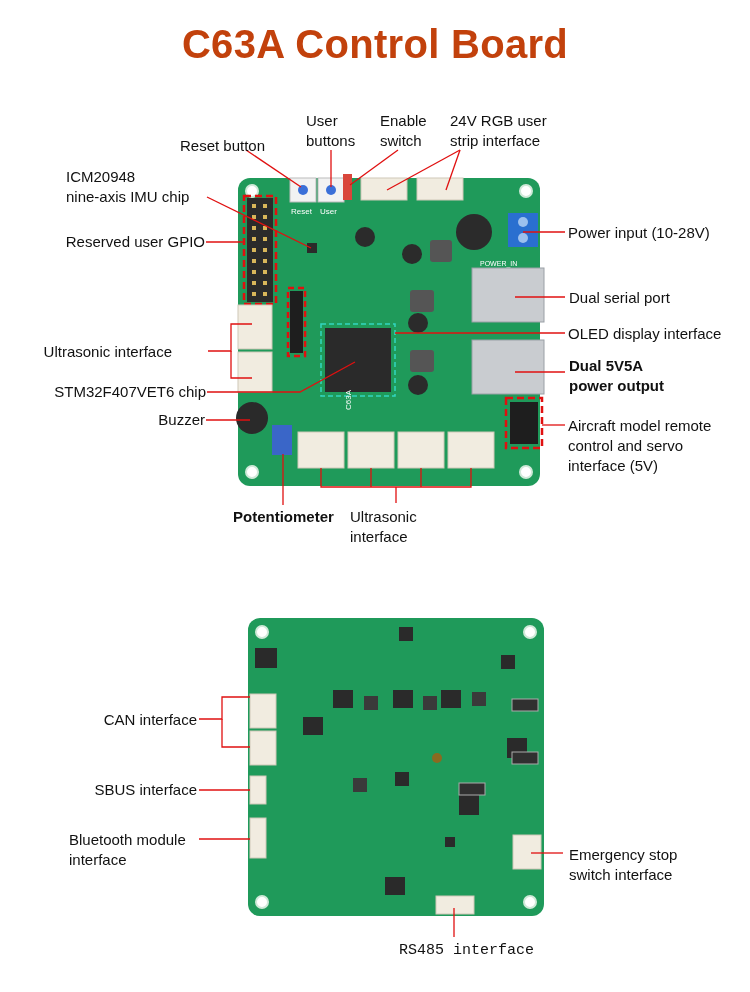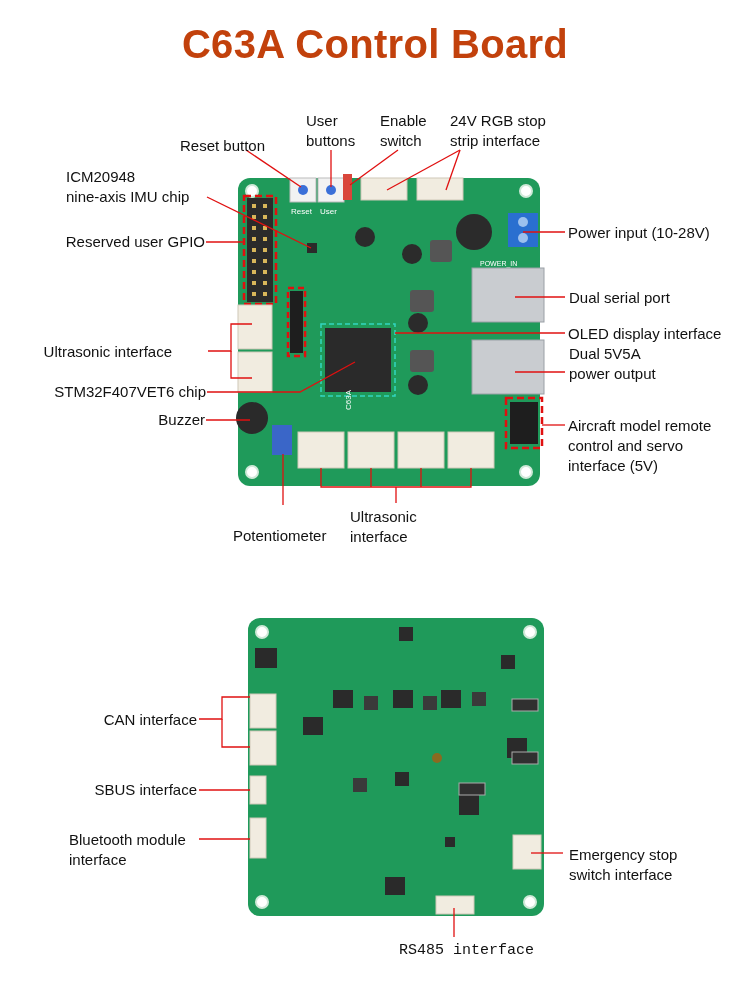--- a/index.html
+++ b/index.html
@@ -184,40 +184,40 @@
 <div class="lbl" style="left:180px;top:136px;">Reset button</div>
 <div class="lbl" style="left:306px;top:111px;">
   <div>User</div>
   <div>buttons</div>
 </div>
 <div class="lbl" style="left:380px;top:111px;">
   <div>Enable</div>
   <div>switch</div>
 </div>
 <div class="lbl" style="left:450px;top:111px;">
-  <div>24V RGB stop</div>
+  <div>24V RGB user</div>
   <div>strip interface</div>
 </div>
 <div class="lbl" style="left:66px;top:167px;">
   <div>ICM20948</div>
   <div>nine-axis IMU chip</div>
 </div>
 <div class="lbl r" style="right:545px;top:232px;">Reserved user GPIO</div>
 <div class="lbl r" style="right:578px;top:342px;">Ultrasonic interface</div>
 <div class="lbl r" style="right:544px;top:382px;">STM32F407VET6 chip</div>
 <div class="lbl r" style="right:545px;top:410px;">Buzzer</div>
-<div class="lbl" style="left:233px;top:526px;">Potentiometer</div>
+<div class="lbl" style="left:233px;top:507px;font-weight:bold;">Potentiometer</div>
 <div class="lbl" style="left:350px;top:507px;">
   <div>Ultrasonic</div>
   <div>interface</div>
 </div>
 <div class="lbl" style="left:568px;top:223px;">Power input (10-28V)</div>
 <div class="lbl" style="left:569px;top:288px;text-align:center;">Dual serial port</div>
 <div class="lbl" style="left:568px;top:324px;">OLED display interface</div>
-<div class="lbl" style="left:569px;top:344px;">
+<div class="lbl" style="left:569px;top:356px;font-weight:bold;">
   <div>Dual 5V5A</div>
   <div>power output</div>
 </div>
 <div class="lbl" style="left:568px;top:416px;">
   <div>Aircraft model remote</div>
   <div>control and servo</div>
   <div>interface (5V)</div>
 </div>
 
 <div class="lbl r" style="right:553px;top:710px;">CAN interface</div>

